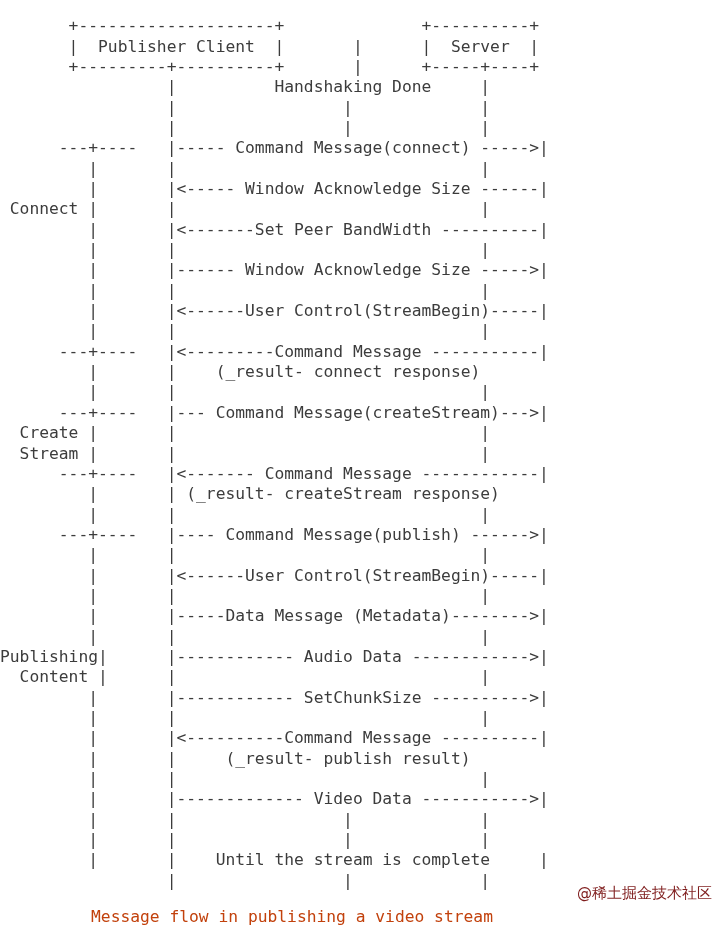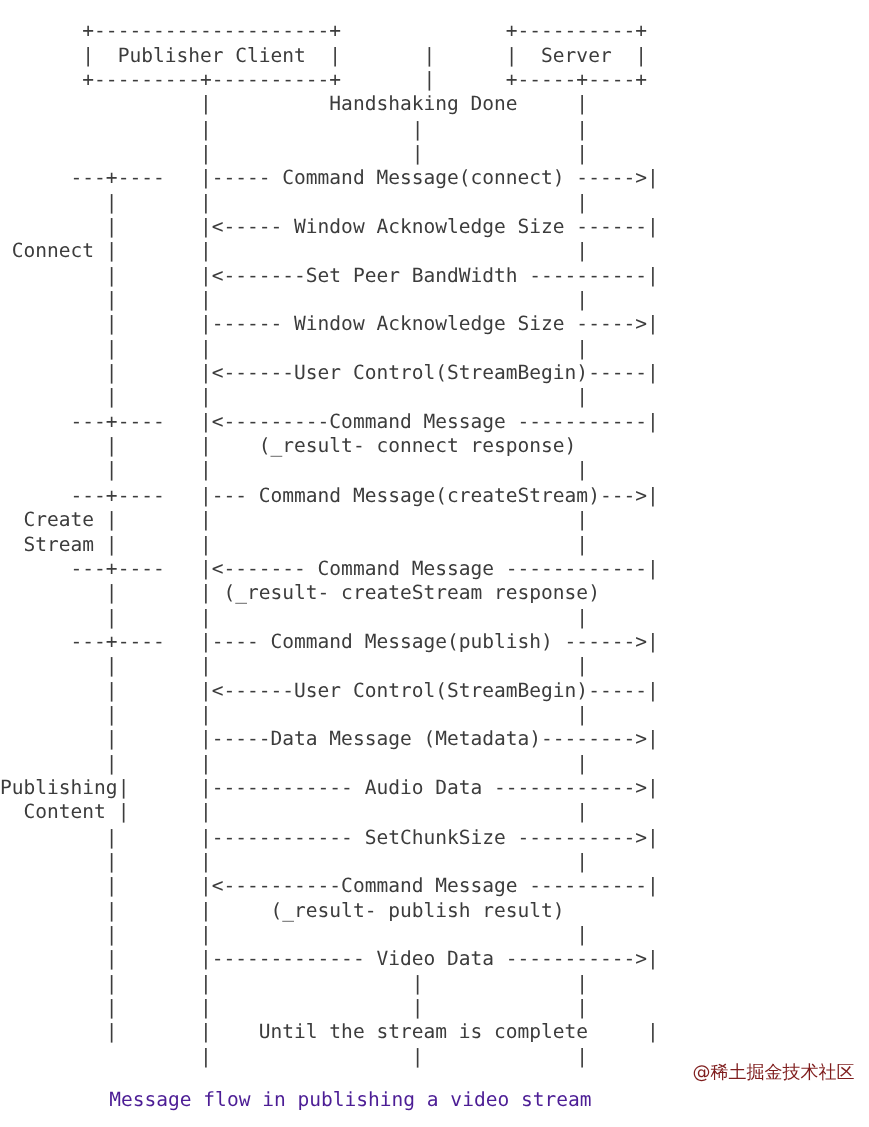--- a/index.html
+++ b/index.html
@@ -41,21 +41,21 @@
   
   #diagram-caption {
     position: absolute;
     left: 0px;
     top: 906px;
     width: 584px;
     text-align: center;
     font-family: "DejaVu Sans Mono", "Liberation Mono", monospace;
     font-size: 16.3px;
     line-height: 22px;
-    color: #4c1d95;
+    color: #c2410c;
     white-space: pre;
   }
 
   
   #watermark {
     position: absolute;
     right: 12px;
     top: 884px;
     font-family: "DejaVu Sans", "Liberation Sans", sans-serif;
     font-size: 15px;

